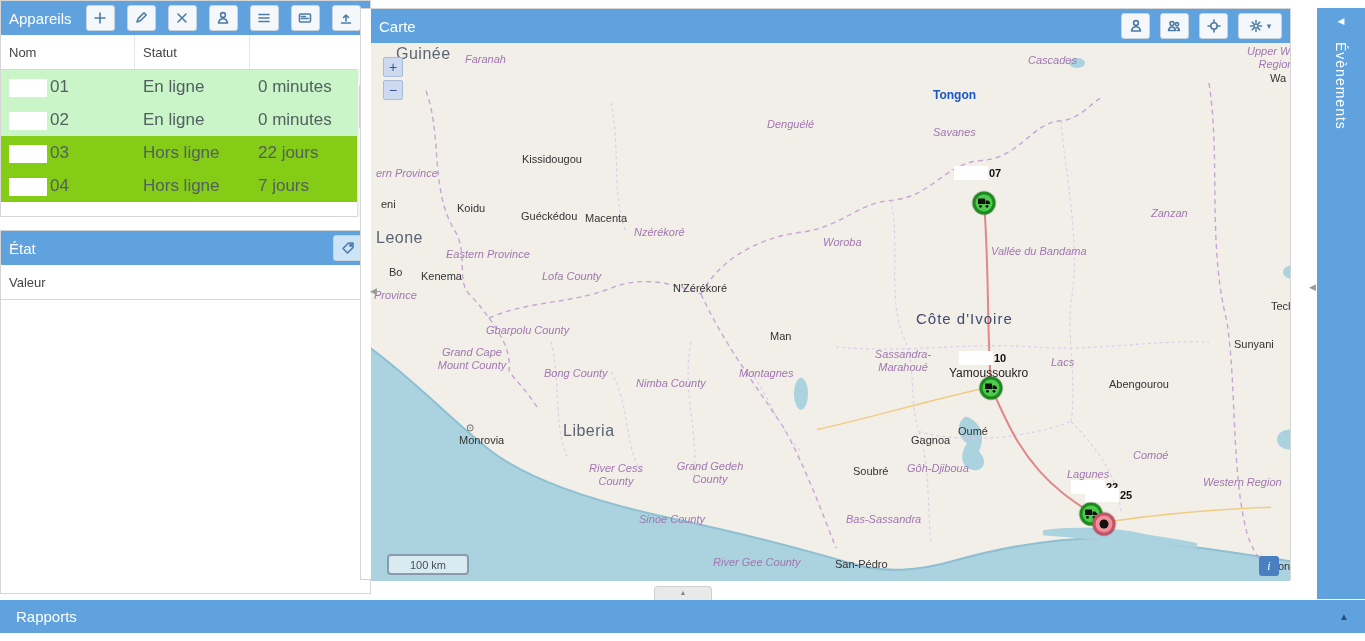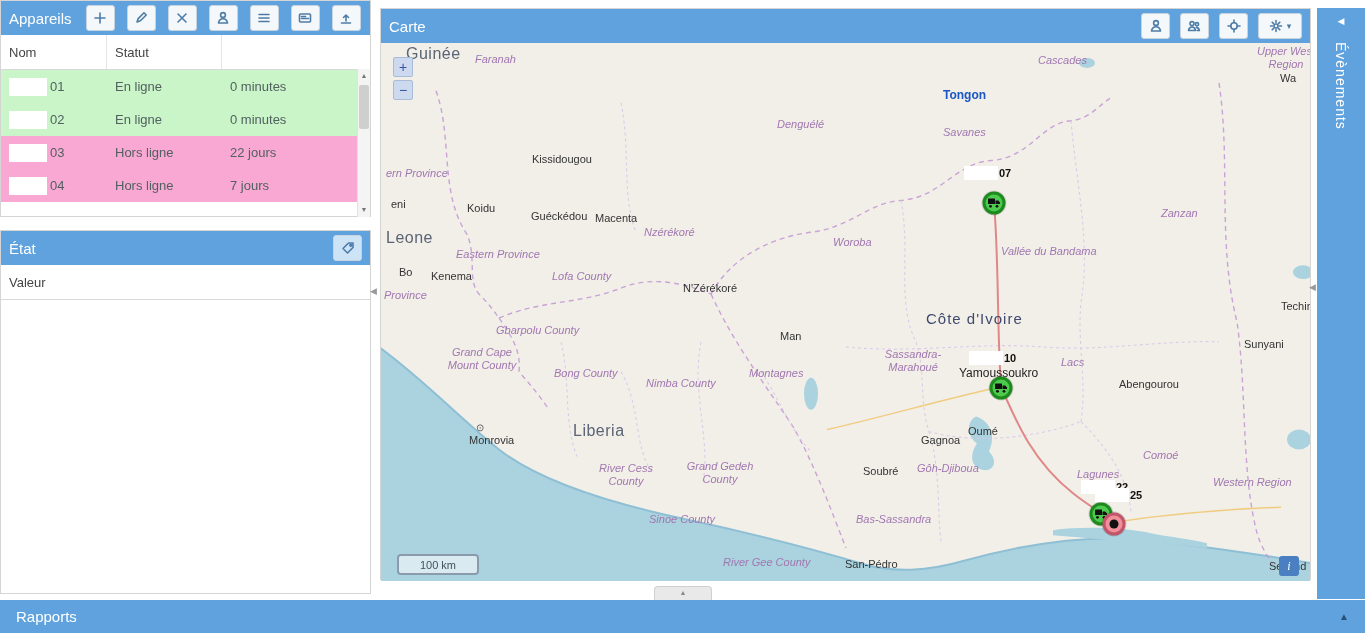--- a/index.html
+++ b/index.html
@@ -15,40 +15,40 @@
   .tool-btn svg{stroke:#4d7ca8;fill:none;stroke-width:1.6;stroke-linecap:round;stroke-linejoin:round;}
   .tool-btn.lit{background:#cde4f7;}
   .caret{font-size:9px;color:#4d7ca8;margin-left:4px;}
 
   
   .devices-panel{left:0;top:8;width:371px;height:217px;}
   .grid-header{display:flex;height:34px;align-items:center;border-bottom:1px solid #d8d8d8;
     font-size:13px;color:#444;}
   .gh-cell{padding-left:8px;box-sizing:border-box;border-right:1px solid #e6e6e6;height:100%;
     display:flex;align-items:center;white-space:nowrap;overflow:hidden;}
-  .c1{width:106px;}.c2{width:115px;}.c3{flex:1;border-right:none;}
+  .c1{width:134px;}.c2{width:115px;}.c3{flex:1;border-right:none;}
   .grid-body{position:relative;}
-  .grid-row{display:flex;height:33px;align-items:center;font-size:13px;color:#52605f;width:358px;}
+  .grid-row{display:flex;height:33px;align-items:center;font-size:17px;color:#52605f;width:358px;}
   .row-online{background:#c9f5c9;}
-  .row-offline{background:#f9a8d4;}
+  .row-offline{background:#84cc16;}
   .cell{padding-left:8px;box-sizing:border-box;white-space:nowrap;overflow:hidden;}
   .redact{display:inline-block;width:38px;height:18px;background:#fff;vertical-align:-5px;margin-right:3px;}
 
   .vscroll{position:absolute;right:0;top:68px;width:13px;height:148px;background:#f4f4f4;
     border-left:1px solid #e2e2e2;display:flex;flex-direction:column;box-sizing:border-box;}
   .sbtn{height:14px;font-size:7px;color:#777;text-align:center;line-height:14px;cursor:pointer;}
   .strack{flex:1;position:relative;}
   .sthumb{position:absolute;left:1px;top:2px;width:10px;height:44px;background:#cfcfcf;border-radius:2px;}
 
   
   .state-panel{left:0;top:230px;width:371px;height:364px;}
   .state-panel .toolbar{margin-left:auto;}
 
   
-  .map-panel{left:380px;top:8px;width:931px;height:572px;}
+  .map-panel{left:360px;top:8px;width:931px;height:572px;padding-left:10px;}
   .map-panel .toolbar{margin-left:auto;gap:10px;}
   .map-content{position:relative;width:100%;height:538px;background:#f2efe9;overflow:hidden;}
   .map-content svg.base{position:absolute;left:0;top:0;}
   #map-labels{position:absolute;inset:0;font-family:"Liberation Sans",sans-serif;}
   .map-label{position:absolute;white-space:nowrap;line-height:1.15;}
   .map-label.region{color:#a177b0;font-style:italic;font-size:11px;}
   .map-label.city{color:#333;font-size:11px;}
   .map-label.capital{color:#1f1f1f;font-size:12px;}
   .map-label.country{color:#5a6474;font-size:16px;letter-spacing:.5px;}
   .map-label.country-big{color:#404a6e;font-size:15px;letter-spacing:1px;}

